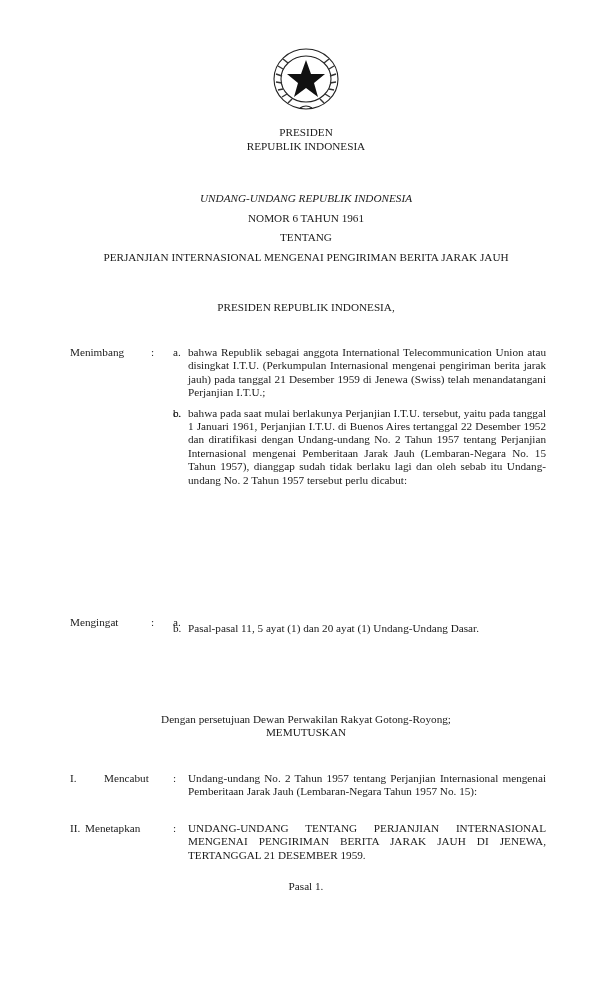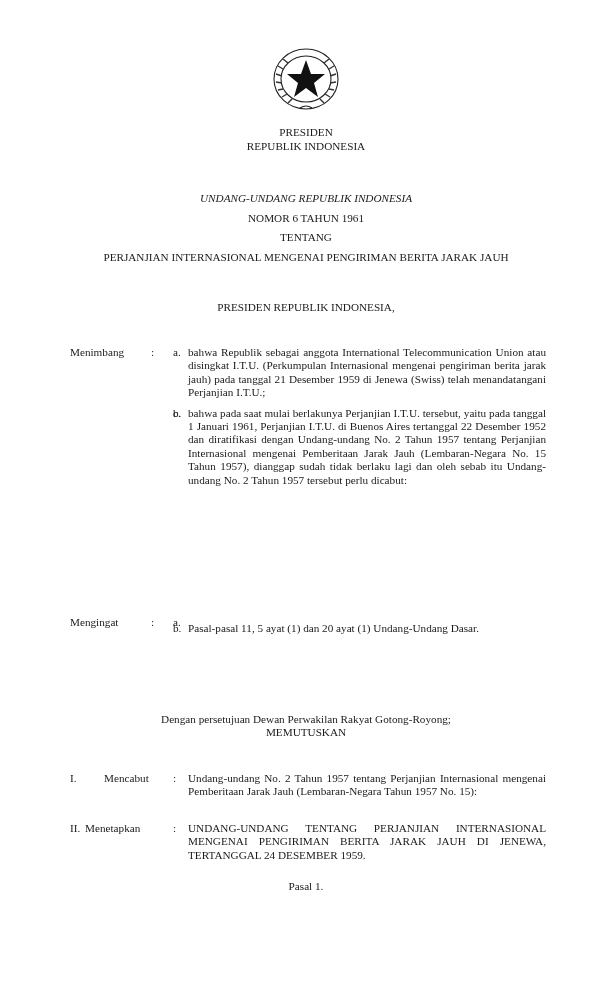--- a/index.html
+++ b/index.html
@@ -99,17 +99,17 @@
     <span class="label">I.</span>
     <span class="label" style="left:15px;margin-left:19px;">Mencabut</span>
     <span class="colon" style="left:103px;">:</span>
     <div class="body2 just">Undang-undang No. 2 Tahun 1957 tentang Perjanjian Internasional mengenai Pemberitaan Jarak Jauh (Lembaran-Negara Tahun 1957 No. 15):</div>
   </div>
 
   <div class="row" style="top:822px;">
     <span class="label">II.</span>
     <span class="label" style="left:15px;">Menetapkan</span>
     <span class="colon" style="left:103px;">:</span>
-    <div class="body2 just">UNDANG-UNDANG TENTANG PERJANJIAN INTERNASIONAL MENGENAI PENGIRIMAN BERITA JARAK JAUH DI JENEWA, TERTANGGAL 24 DESEMBER 1959.</div>
+    <div class="body2 just">UNDANG-UNDANG TENTANG PERJANJIAN INTERNASIONAL MENGENAI PENGIRIMAN BERITA JARAK JAUH DI JENEWA, TERTANGGAL 21 DESEMBER 1959.</div>
   </div>
 
   <div class="center" style="top:880px;">Pasal 1.</div>
 </div>
 
 </body></html>

